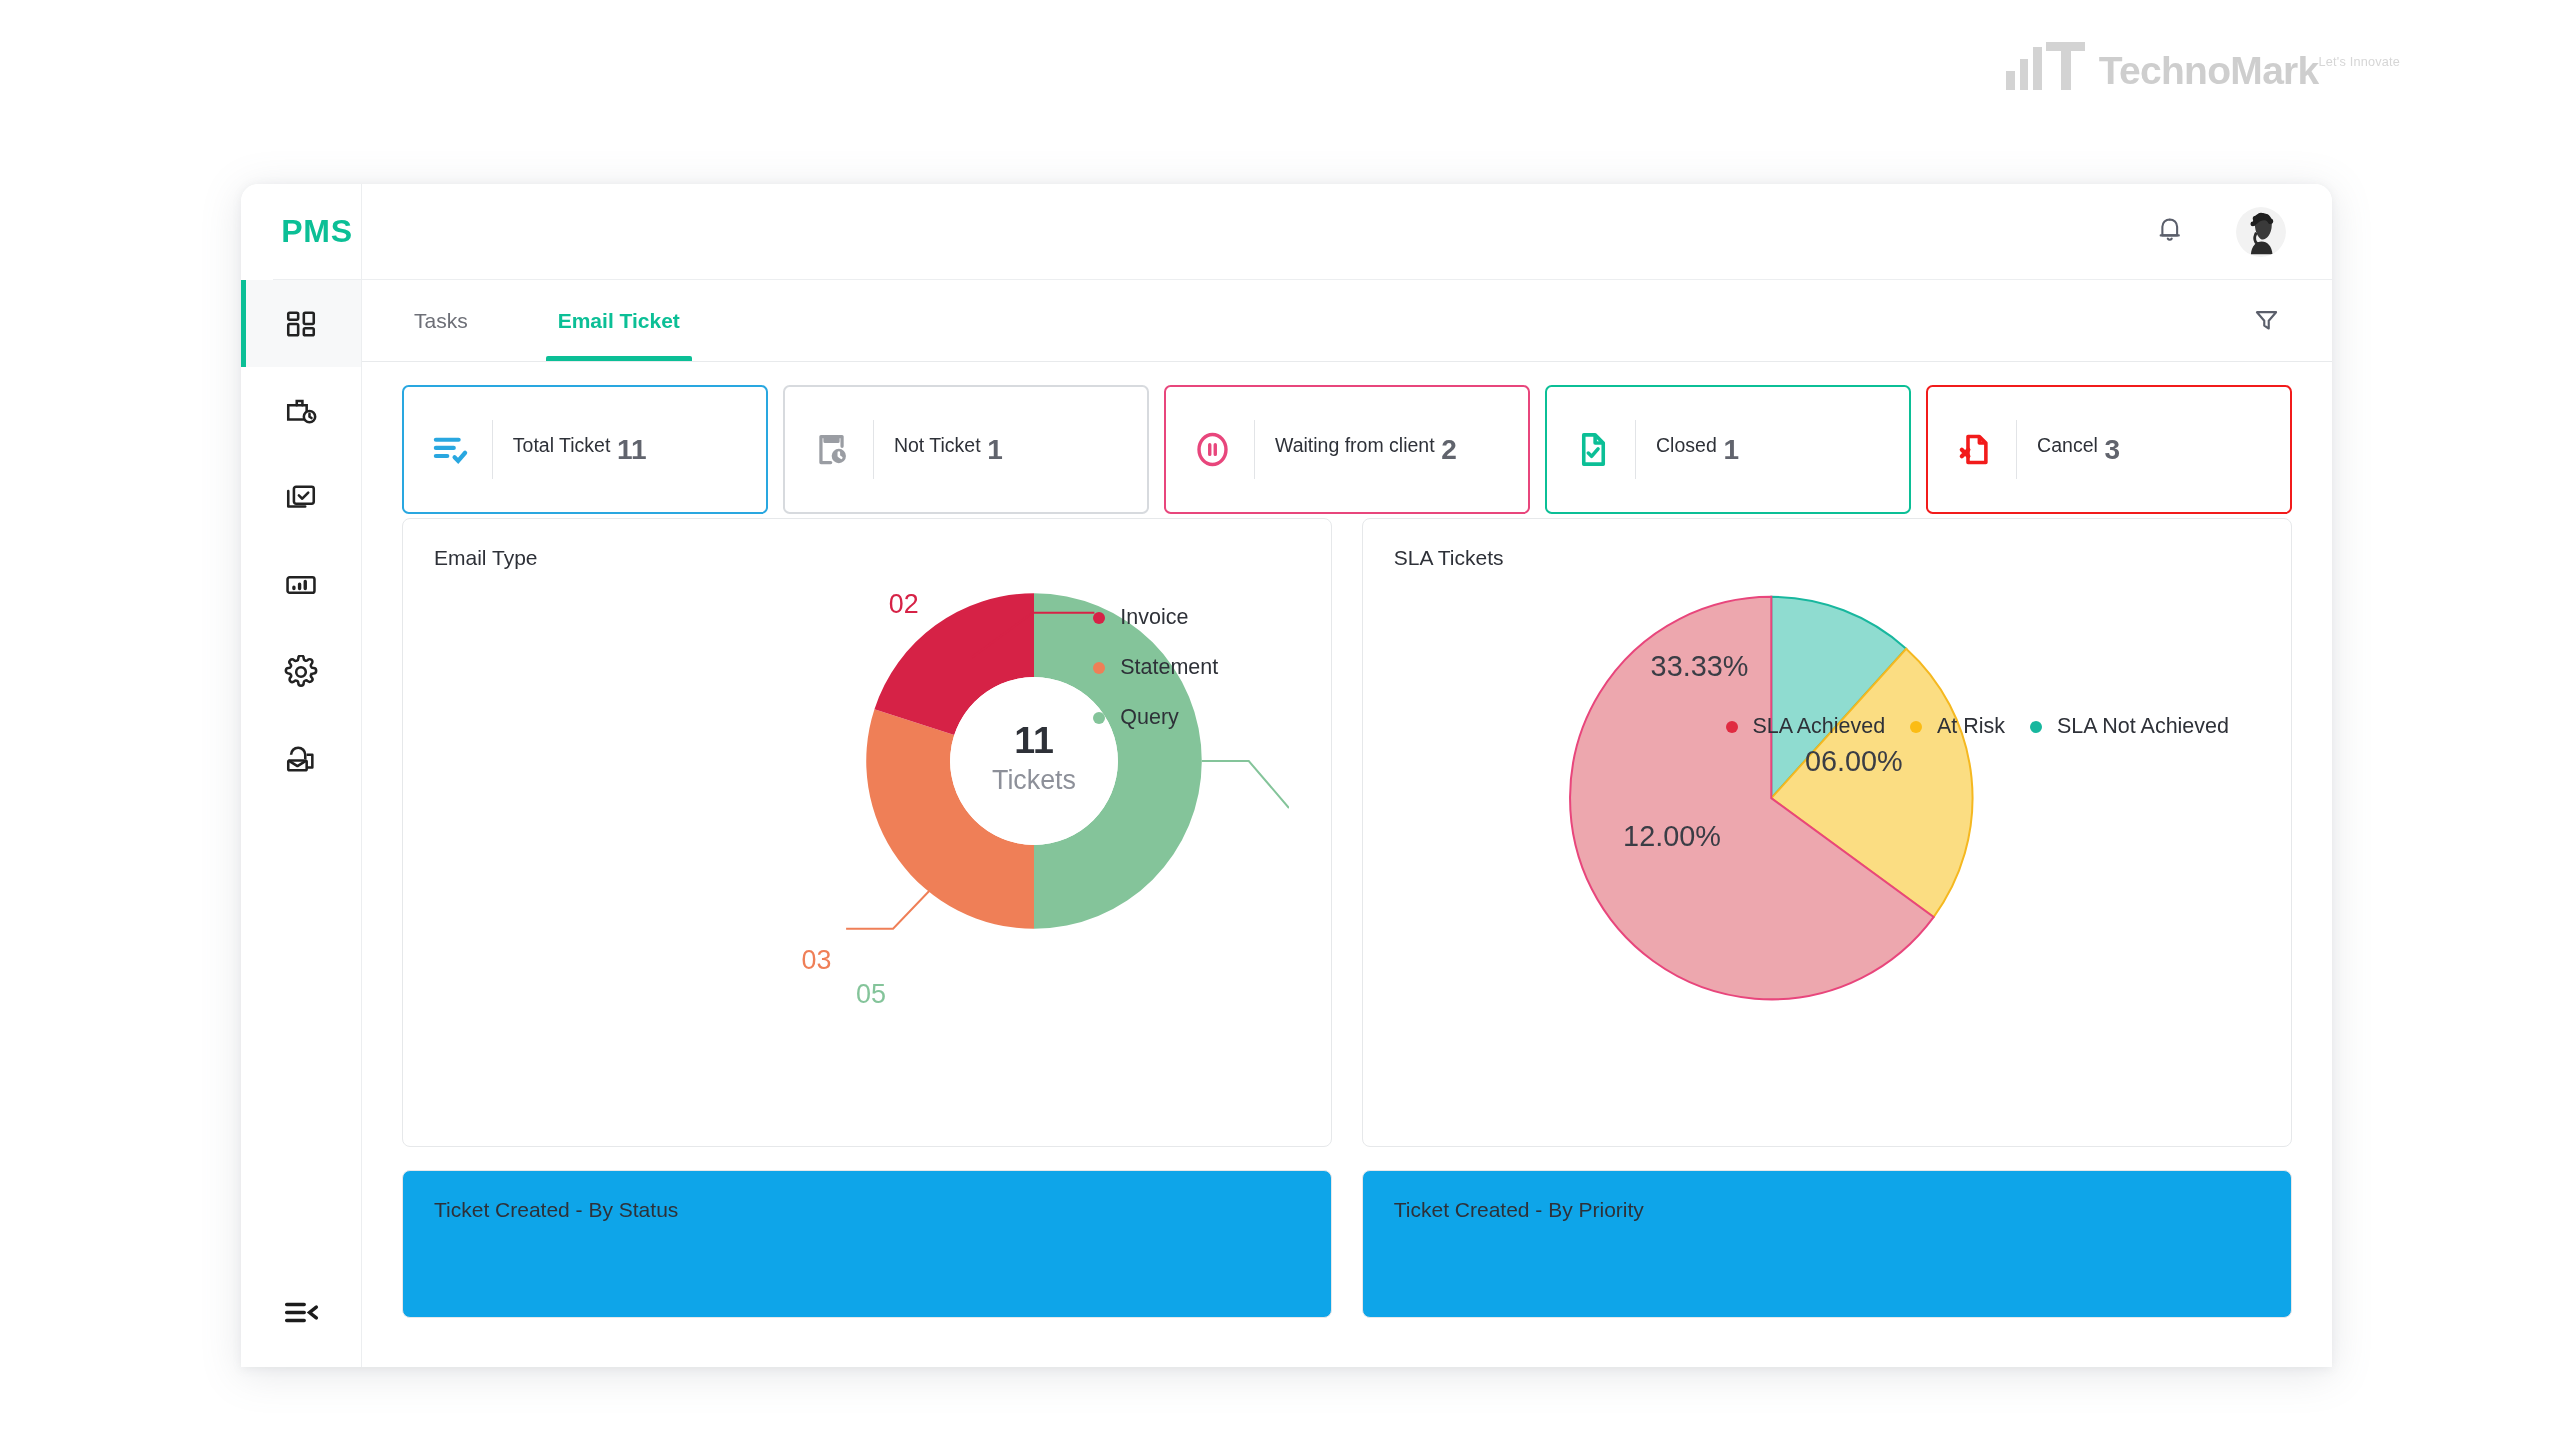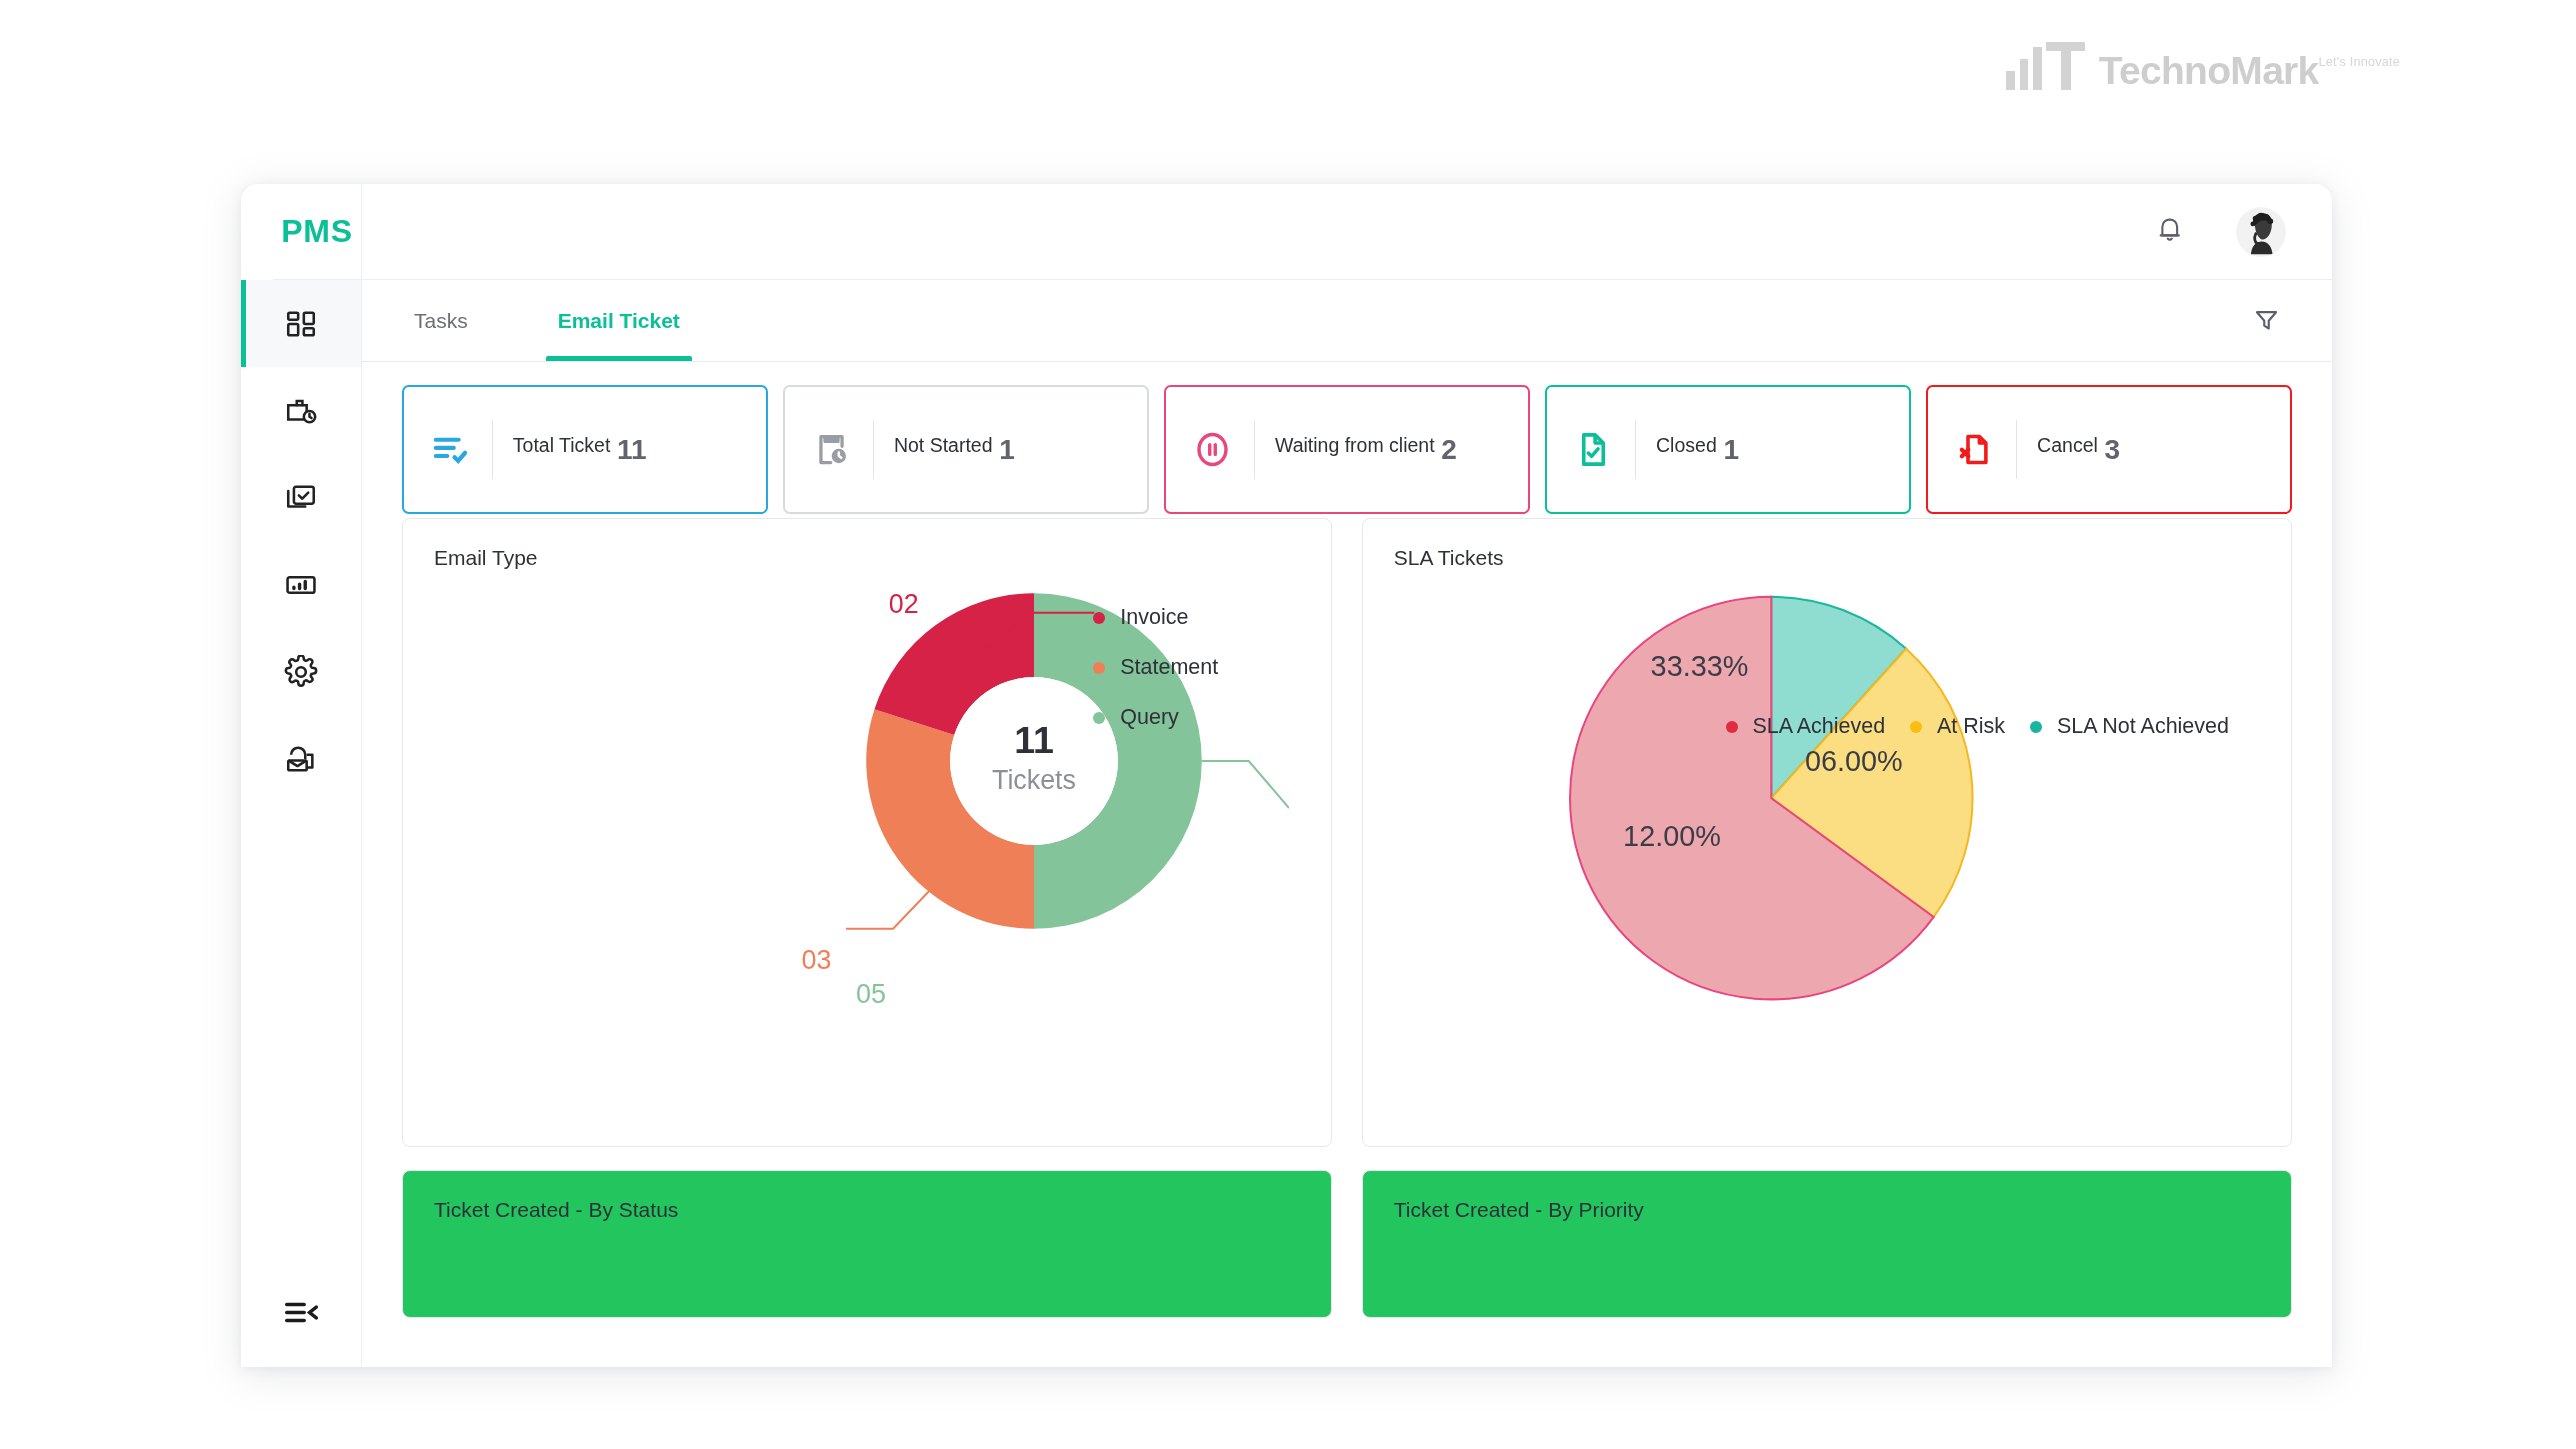--- a/index.html
+++ b/index.html
@@ -154,21 +154,21 @@
   #panel-row { display: flex; gap: 29.5px; margin-top: 4px; }
   .panel {
     flex: 1; background:#fff; border: 1.3px solid #e6e8ea; border-radius: 8px;
     height: 629px; padding: 27px 31px 0 31px; position: relative;
   }
   .panel-title { font-size: 21px; color: #2e3138; }
 
   
   #panel-row2 { display:flex; gap: 29.5px; margin-top: 23px; }
   .panel2 {
-    flex: 1; background:#22c55e; border: 1.3px solid #e6e8ea; border-radius: 8px;
+    flex: 1; background:#0ea5e9; border: 1.3px solid #e6e8ea; border-radius: 8px;
     height: 148px; padding: 27px 31px 0 31px;
   }
   #donut-svg { position:absolute; left: 376px; top: 6.7px; }
 
   .donut-legend {
     position: absolute; right: 113px; top: 86px;
     display: flex; flex-direction: column; gap: 25px;
   }
   .legend-item { display:flex; align-items:center; gap: 14.8px; }
   .legend-dot { width: 12px; height: 12px; border-radius: 50%; flex: 0 0 12px; }
@@ -351,21 +351,21 @@
             <svg viewBox="0 0 24 24" fill="none" stroke="#9a9da3" stroke-width="2" stroke-linecap="round" stroke-linejoin="round">
               <path d="M8 4h8v3H8z" fill="#9a9da3"></path>
                 <path d="M7.5 4H5.5v16h6"></path>
                 <path d="M16.5 4h2v6"></path>
               <circle cx="16.5" cy="16" r="4.4" fill="#9a9da3" stroke="none"></circle>
               <path d="M16.5 13.8V16l1.5 1.1" stroke="#fff" stroke-width="1.6"></path>
             </svg>
           </span>
           <span class="sc-div"></span>
           <span class="sc-text">
-            <span class="sc-label">Not Started</span>
+            <span class="sc-label">Not Ticket</span>
             <span class="sc-value">1</span>
           </span>
         </div>
 
 
         <div class="stat-card" style="border-color:#e8467c">
           <span class="sc-icon">
             <svg viewBox="0 0 24 24" fill="none" stroke="#e8467c" stroke-width="2.1">
               <ellipse cx="12" cy="12" rx="8.3" ry="9.2"></ellipse>
               <path d="M10.3 9v6M13.7 9v6" stroke-linecap="round"></path>

